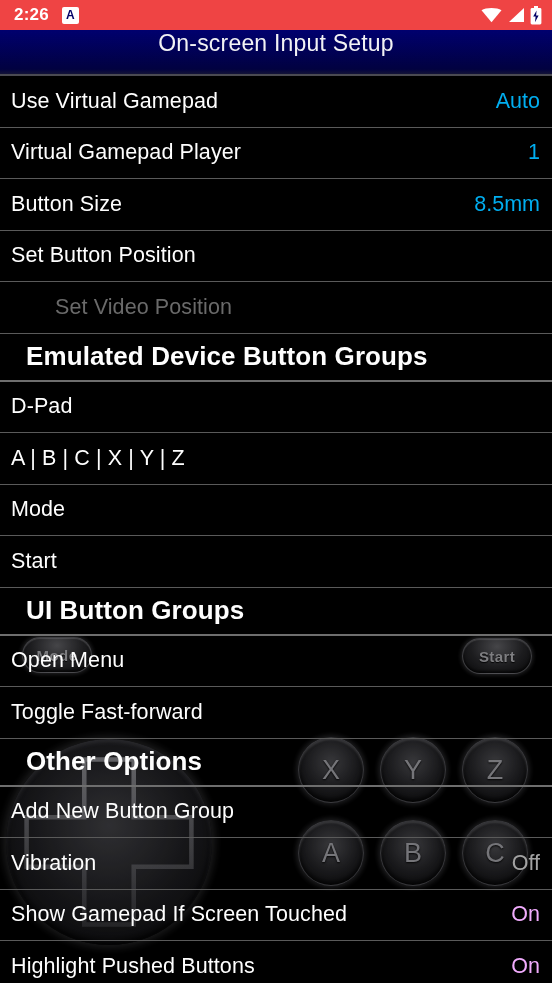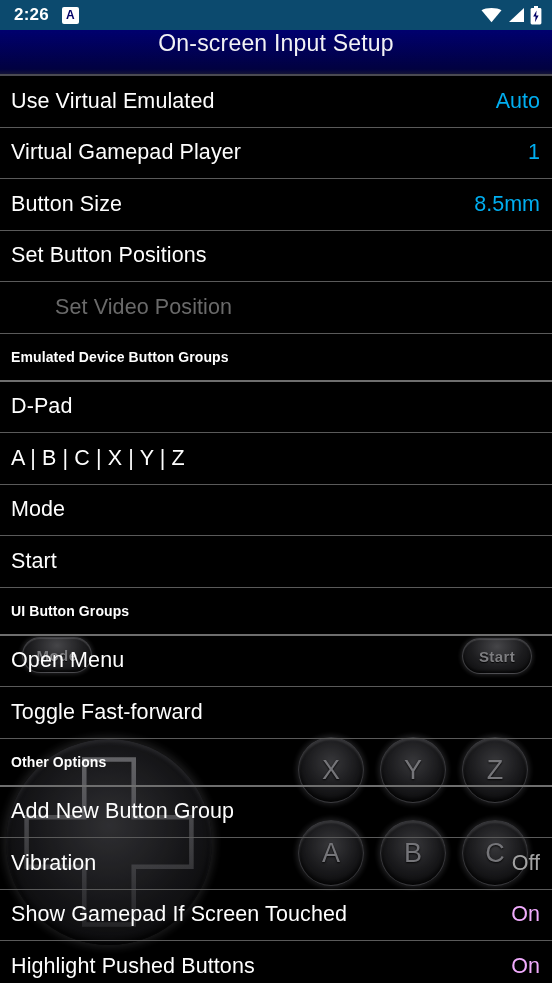--- a/index.html
+++ b/index.html
@@ -18,21 +18,21 @@
     height: 983px;
     background: #000000;
     overflow: hidden;
   }
 
   
   .statusbar {
     position: relative;
     height: 30px;
     width: 100%;
-    background: #0c4a6e;
+    background: #ef4444;
     display: flex;
     align-items: center;
     padding: 0 10px 0 14px;
     z-index: 5;
   }
   .status-left { display: flex; align-items: center; gap: 13px; }
   .status-time {
     color: #ffffff;
     font-size: 17px;
     font-weight: bold;
@@ -171,21 +171,22 @@
     white-space: nowrap;
   }
   .row.disabled .label { color: #6a6a6a; margin-left: 44px; }
 
   .row.header {
     height: 48px;
     border-bottom: 2px solid #6e6e6e;
   }
   .row.header .label {
     font-weight: bold;
-    font-size: 14px;
+    font-size: 26px;
+    margin-left: 15px;
   }
 
   .v-accent { color: #00aef0; }
   .v-on     { color: #f0abfc; }
   .v-off    { color: #a3a3a3; }
 </style>
 </head>
 <body>
 
 <div id="app">
@@ -255,33 +256,33 @@
           <span>B</span>
         </div>
         <div class="ov-btn rnd" style="left: 462px; top: 820px; width: 66px; height: 66px;">
           <span>C</span>
         </div>
       </div>
   </div>
 
   <div class="list" id="list-slot">
       <div class="row">
-        <span class="label">Use Virtual Emulated</span>
+        <span class="label">Use Virtual Gamepad</span>
         <span class="value v-accent">Auto</span>
       </div>
       <div class="row">
         <span class="label">Virtual Gamepad Player</span>
         <span class="value v-accent">1</span>
       </div>
       <div class="row">
         <span class="label">Button Size</span>
         <span class="value v-accent">8.5mm</span>
       </div>
       <div class="row">
-        <span class="label">Set Button Positions</span>
+        <span class="label">Set Button Position</span>
       </div>
       <div class="row disabled">
         <span class="label">Set Video Position</span>
       </div>
       <div class="row header">
         <span class="label">Emulated Device Button Groups</span>
       </div>
       <div class="row">
         <span class="label">D-Pad</span>
       </div>

